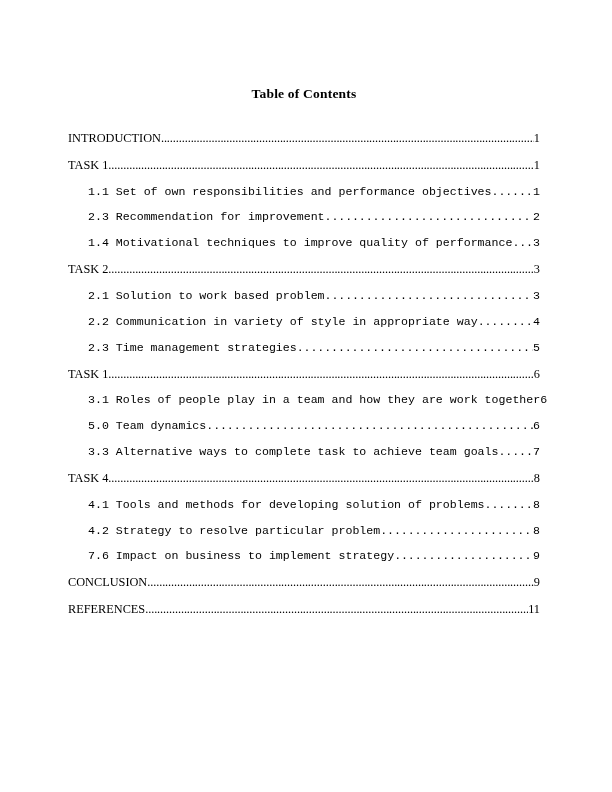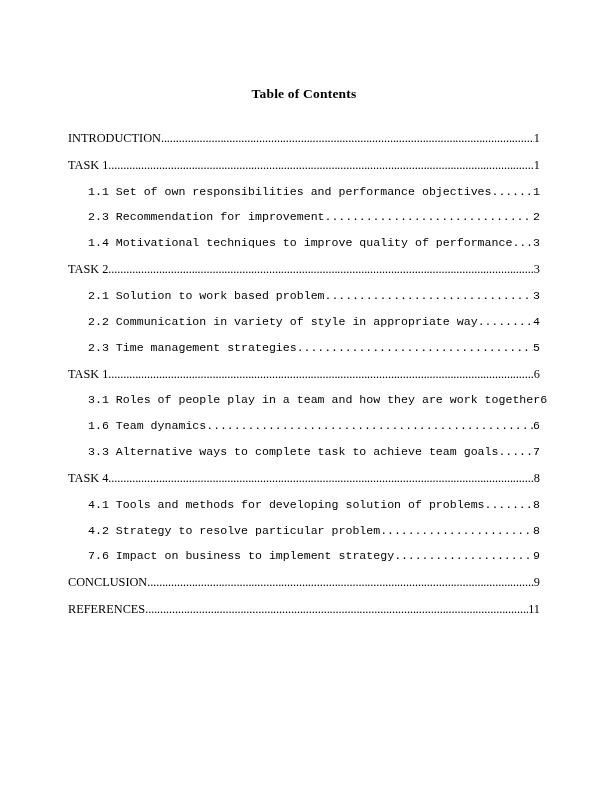--- a/index.html
+++ b/index.html
@@ -119,21 +119,21 @@
         <span class="toc-text">TASK 1</span>
         <span class="toc-dots">...............................................................................................................................................................</span>
         <span class="toc-page">6</span>
       </div>
       <div class="toc-entry level-2">
         <span class="toc-text">3.1 Roles of people play in a team and how they are work together</span>
         <span class="toc-dots">...............................................................................................................................................................</span>
         <span class="toc-page">6</span>
       </div>
       <div class="toc-entry level-2">
-        <span class="toc-text">1.6 Team dynamics</span>
+        <span class="toc-text">5.0 Team dynamics</span>
         <span class="toc-dots">...............................................................................................................................................................</span>
         <span class="toc-page">6</span>
       </div>
       <div class="toc-entry level-2">
         <span class="toc-text">3.3 Alternative ways to complete task to achieve team goals</span>
         <span class="toc-dots">...............................................................................................................................................................</span>
         <span class="toc-page">7</span>
       </div>
       <div class="toc-entry level-1">
         <span class="toc-text">TASK 4</span>

